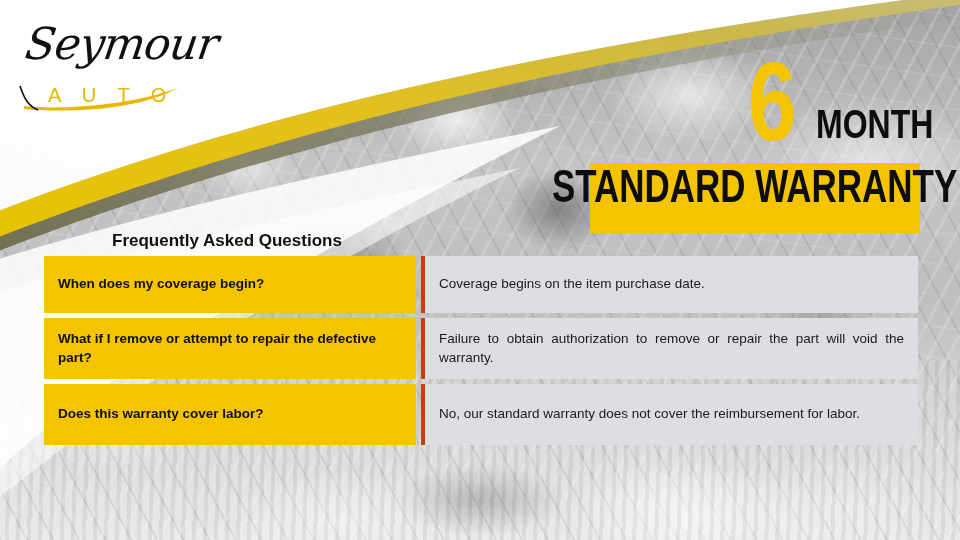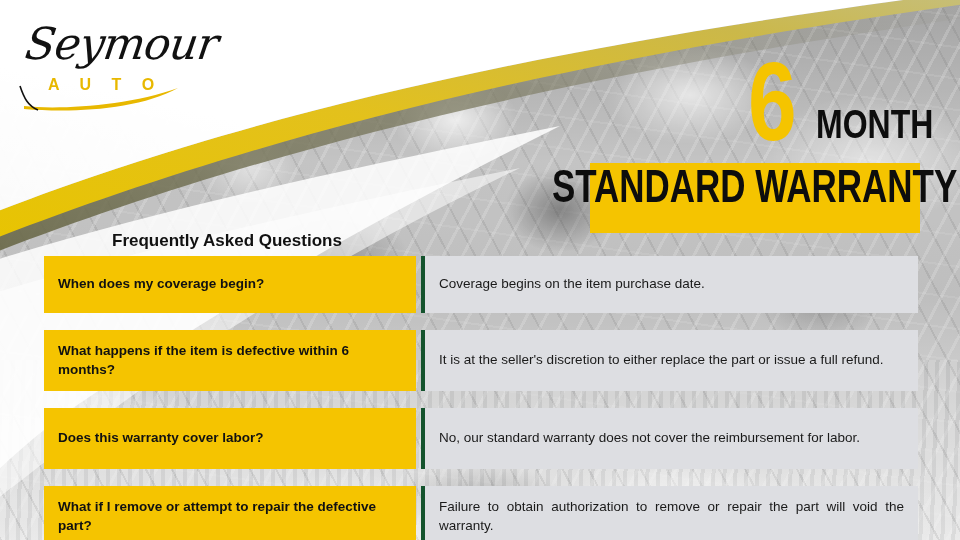--- a/index.html
+++ b/index.html
@@ -70,24 +70,24 @@
     font-family: "DejaVu Serif", serif;
     font-style: italic;
     font-size: 44px;
     color: #111111;
     letter-spacing: -1px;
     transform: skewX(-8deg);
     white-space: nowrap;
   }
   .logo-auto {
     position: absolute;
-    left: 30px; top: 60px;
-    font-family: "Liberation Sans", sans-serif;
-    font-weight: bold;
-    font-size: 16px;
+    left: 30px; top: 68px;
+    font-family: "Liberation Sans", sans-serif;
+    font-weight: normal;
+    font-size: 20px;
     letter-spacing: 8px;
     color: #e8b800;
     white-space: nowrap;
   }
   .logo-swoosh { position: absolute; left: 0; top: 60px; width: 200px; height: 35px; }
 
   
   .badge-6 {
     position: absolute;
     left: 748px; top: 46px;
@@ -148,21 +148,21 @@
 
   
   .faq-table {
     position: absolute;
     left: 44px; top: 256px;
     width: 874px;
   }
   .faq-row {
     display: flex;
     width: 100%;
-    margin-bottom: 17px;
+    margin-bottom: 5px;
   }
   .faq-q {
     width: 372px;
     flex: 0 0 372px;
     background: #f5c400;
     padding: 0 14px;
     display: flex;
     align-items: center;
     box-sizing: border-box;
   }
@@ -173,21 +173,21 @@
     line-height: 1.35;
     color: #111111;
   }
   .faq-gap {
     flex: 0 0 5px;
     background: transparent;
   }
   .faq-a {
     flex: 1 1 auto;
     background: #dddee2;
-    border-left: 4px solid #14532d;
+    border-left: 4px solid #c2410c;
     padding: 16px 14px;
     display: flex;
     align-items: center;
     box-sizing: border-box;
   }
   .faq-a span {
     font-family: "Liberation Sans", sans-serif;
     font-weight: normal;
     font-size: 13.5px;
     line-height: 1.4;
@@ -262,45 +262,36 @@
     <div class="faq-row h-57">
       <div class="faq-q">
         <span>When does my coverage begin?</span>
       </div>
       <div class="faq-gap"></div>
       <div class="faq-a">
         <span>Coverage begins on the item purchase date.</span>
       </div>
     </div>
 
+
     <div class="faq-row h-61">
       <div class="faq-q">
-        <span>What happens if the item is defective within 6 months?</span>
+        <span>What if I remove or attempt to repair the defective part?</span>
       </div>
       <div class="faq-gap"></div>
       <div class="faq-a">
-        <span>It is at the seller's discretion to either replace the part or issue a full refund.</span>
+        <span>Failure to obtain authorization to remove or repair the part will void the warranty.</span>
       </div>
     </div>
 
     <div class="faq-row h-61">
       <div class="faq-q">
         <span>Does this warranty cover labor?</span>
       </div>
       <div class="faq-gap"></div>
       <div class="faq-a">
         <span>No, our standard warranty does not cover the reimbursement for labor.</span>
       </div>
     </div>
 
-    <div class="faq-row h-61">
-      <div class="faq-q">
-        <span>What if I remove or attempt to repair the defective part?</span>
-      </div>
-      <div class="faq-gap"></div>
-      <div class="faq-a">
-        <span>Failure to obtain authorization to remove or repair the part will void the warranty.</span>
-      </div>
-    </div>
-
   </div>
 
 </div>
 
 </body></html>

